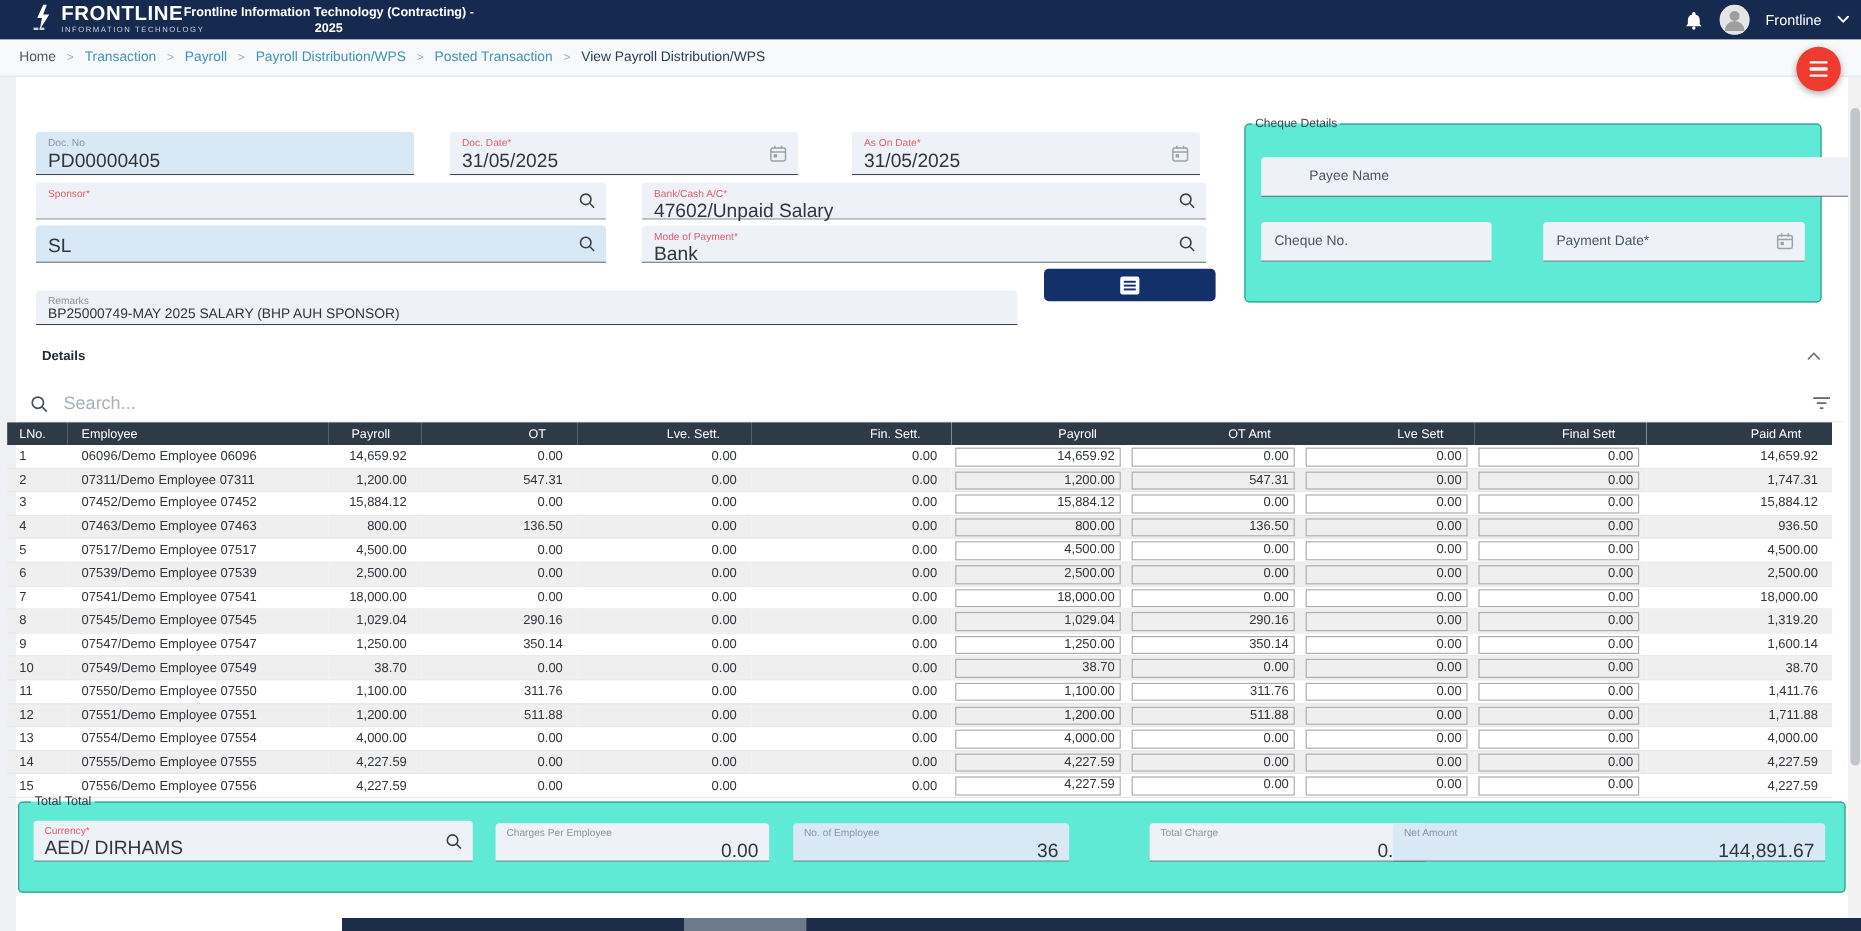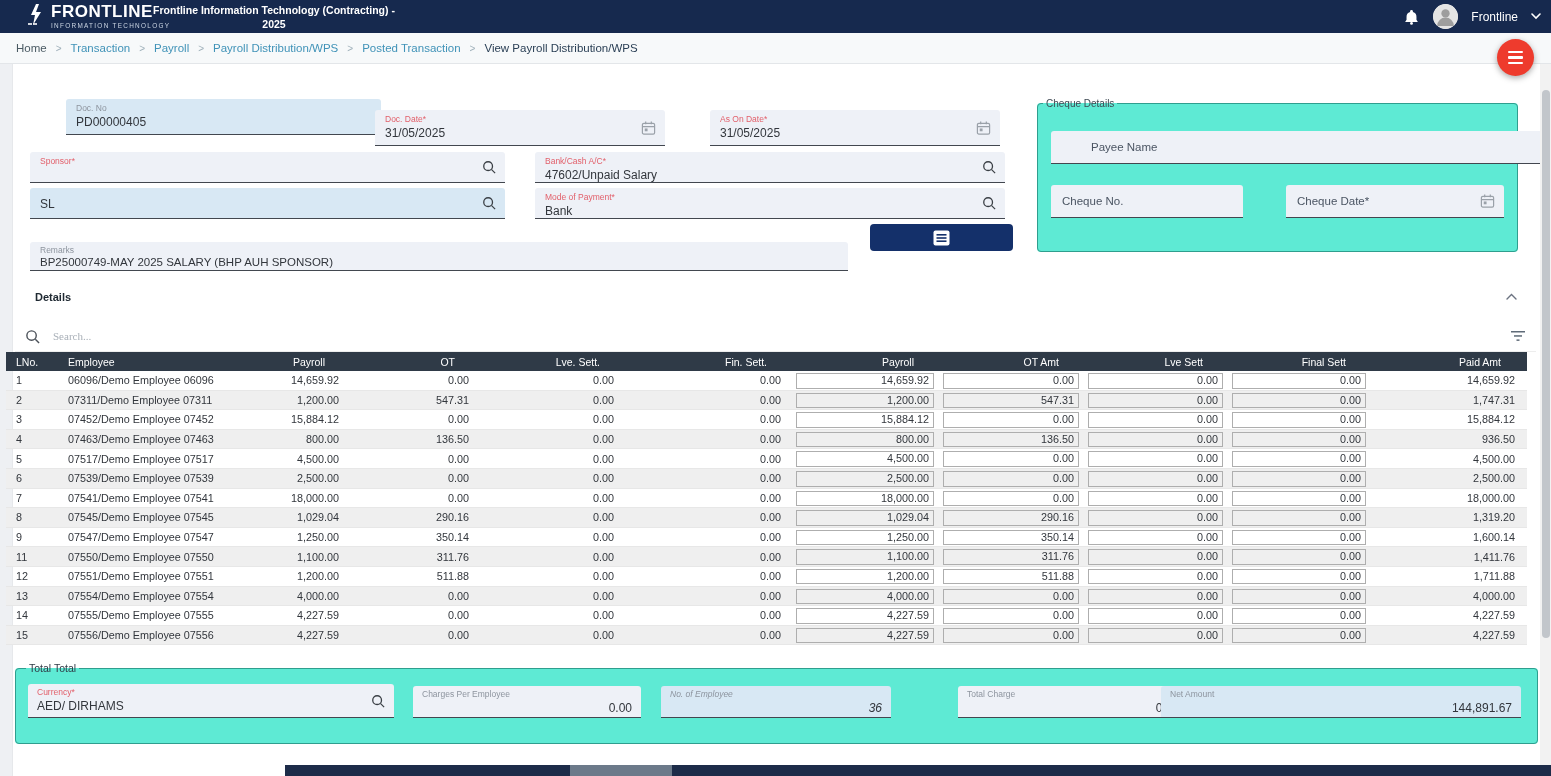--- a/index.html
+++ b/index.html
@@ -32,39 +32,39 @@
   .fab{position:absolute;right:17px;top:39px;width:37px;height:37px;border-radius:50%;
     background:#ee3b2d;box-shadow:0 2px 6px rgba(0,0,0,.35);display:flex;flex-direction:column;
     align-items:center;justify-content:center;gap:3px;cursor:pointer;z-index:5;}
   .fab i{display:block;width:15px;height:2.4px;background:#fff;border-radius:1px;}
   
   .field{position:absolute;background:#eef1f7;border-bottom:1px solid #42474f;
     border-radius:3px 3px 0 0;box-sizing:border-box;padding:4px 10px 0;}
   .field.blue{background:#d8e8f4;}
   .flabel{font-size:8.5px;color:#8d949e;white-space:nowrap;}
   .field.req .flabel{color:#e2606b;}
-  .fvalue{font-size:12px;color:#32363c;margin-top:2px;white-space:nowrap;}
+  .fvalue{font-size:16px;color:#32363c;margin-top:2px;white-space:nowrap;}
   .fvalue.right{text-align:right;}
   .icon-right{position:absolute;right:9px;top:50%;transform:translateY(-50%);line-height:0;cursor:pointer;}
   
   fieldset.box{position:absolute;border:1px solid #2f9e8e;border-radius:4px;margin:0;padding:0;background:#5eead4;}
   fieldset.box legend{font-size:10px;color:#3d4852;margin-left:5px;padding:0 3px;}
   .cheque-field{position:absolute;background:#eef1f7;border-bottom:1px solid #42474f;
     border-radius:3px 3px 0 0;display:flex;align-items:center;padding:0 11px;box-sizing:border-box;
     font-size:11.5px;color:#4b5563;cursor:text;}
   
   .list-btn{position:absolute;left:870px;top:224px;width:143px;height:27px;background:#14306a;
     border-radius:4px;display:flex;align-items:center;justify-content:center;cursor:pointer;}
   
   .details-head{position:absolute;left:35px;top:291px;font-size:11px;font-weight:bold;color:#202a33;}
   .collapse-chevron{position:absolute;left:1506px;top:293px;line-height:0;cursor:pointer;}
   .search-row{position:absolute;left:15px;top:321px;width:1521px;height:31px;
     border-bottom:1px solid #ededed;display:flex;align-items:center;box-sizing:border-box;padding:0 10px;}
-  .search-input{border:none;outline:none;background:transparent;font-size:11px;color:#333;
-    margin-left:11px;flex:1;font-family:Liberation Serif, serif;}
+  .search-input{border:none;outline:none;background:transparent;font-size:15px;color:#333;
+    margin-left:11px;flex:1;font-family:Liberation Sans, sans-serif;}
   .search-input::placeholder{color:#a9b0b8;}
   
   .details-table{position:absolute;left:6px;top:352px;width:1521px;border-collapse:collapse;
     table-layout:fixed;font-size:10.8px;}
   .details-table th{background:#2f3a47;color:#fff;font-weight:normal;height:17px;font-size:10.5px;
     white-space:nowrap;overflow:hidden;}
   .details-table td{height:18.6px;color:#32363c;border-bottom:1px solid #e7e7e7;
     white-space:nowrap;overflow:hidden;padding:0;}
   .details-table tbody tr:nth-child(even) td{background:#efefef;}
   .details-table .c0{text-align:left;padding-left:10px;}
@@ -146,21 +146,21 @@
 </div>
 
 <div class="card"></div>
 
 <div class="fab">
   <i></i>
     <i></i>
     <i></i>
 </div>
 
-<div class="field blue" style="left:30px;top:99px;width:315px;height:36px;margin-left:36px;">
+<div class="field blue" style="left:30px;top:110px;width:315px;height:36px;">
   <div class="flabel">Doc. No</div>
   <div class="fvalue">PD00000405</div>
 </div>
 
 <div class="field req" style="left:375px;top:110px;width:290px;height:36px;">
   <div class="flabel">Doc. Date*</div>
   <div class="fvalue">31/05/2025</div>
   <span class="icon-right">
     <svg width="15" height="15" viewBox="0 0 16 16" fill="none" stroke="#9aa1a9" stroke-width="1.3">
       <rect x="1.5" y="3" width="13" height="11.5" rx="1.5"></rect>
@@ -242,21 +242,21 @@
 
 <fieldset class="box" style="left:1037px;top:98px;width:479px;height:152px;">
   <legend>Cheque Details</legend>
   <div class="cheque-field" style="left:13px;top:22px;width:496px;height:33px;padding-left:40px;">
     <span>Payee Name</span>
   </div>
   <div class="cheque-field" style="left:13px;top:76px;width:192px;height:33px;">
     <span>Cheque No.</span>
   </div>
   <div class="cheque-field" style="left:248px;top:76px;width:218px;height:33px;">
-    <span>Cheque Date*</span>
+    <span>Payment Date*</span>
     <span class="icon-right">
       <svg width="15" height="15" viewBox="0 0 16 16" fill="none" stroke="#9aa1a9" stroke-width="1.3">
         <rect x="1.5" y="3" width="13" height="11.5" rx="1.5"></rect>
           <path d="M1.5 6.5h13M5 1v3M11 1v3"></path>
           <rect x="4" y="8.5" width="3" height="3" fill="#9aa1a9" stroke="none"></rect>
       </svg>
     </span>
   </div>
 </fieldset>
 
@@ -497,20 +497,41 @@
         </td>
         <td class="c8">
           <div class="cellbox">0.00</div>
         </td>
         <td class="c9">
           <div class="cellbox">0.00</div>
         </td>
         <td class="c10">1,600.14</td>
       </tr>
       <tr>
+        <td class="c0">10</td>
+        <td class="c1">07549/Demo Employee 07549</td>
+        <td class="c2">38.70</td>
+        <td class="c3">0.00</td>
+        <td class="c4">0.00</td>
+        <td class="c5">0.00</td>
+        <td class="c6">
+          <div class="cellbox">38.70</div>
+        </td>
+        <td class="c7">
+          <div class="cellbox">0.00</div>
+        </td>
+        <td class="c8">
+          <div class="cellbox">0.00</div>
+        </td>
+        <td class="c9">
+          <div class="cellbox">0.00</div>
+        </td>
+        <td class="c10">38.70</td>
+      </tr>
+      <tr>
         <td class="c0">11</td>
         <td class="c1">07550/Demo Employee 07550</td>
         <td class="c2">1,100.00</td>
         <td class="c3">311.76</td>
         <td class="c4">0.00</td>
         <td class="c5">0.00</td>
         <td class="c6">
           <div class="cellbox">1,100.00</div>
         </td>
         <td class="c7">
@@ -623,21 +644,21 @@
           <path d="M11 11l4 4"></path>
         </svg>
     </span>
   </div>
 
   <div class="tfield field" style="left:397px;top:12px;width:228px;height:32px;">
     <div class="flabel">Charges Per Employee</div>
     <div class="fvalue right">0.00</div>
   </div>
 
-  <div class="tfield blue field" style="left:645px;top:12px;width:230px;height:32px;font-style:italic;">
+  <div class="tfield blue field" style="left:645px;top:12px;width:230px;height:32px;">
     <div class="flabel">No. of Employee</div>
     <div class="fvalue right">36</div>
   </div>
 
   <div class="tfield field" style="left:895px;top:12px;width:230px;height:32px;margin-left:47px;">
     <div class="flabel">Total Charge</div>
     <div class="fvalue right">0.00</div>
   </div>
 
   <div class="tfield blue field" style="left:1145px;top:12px;width:360px;height:32px;">

